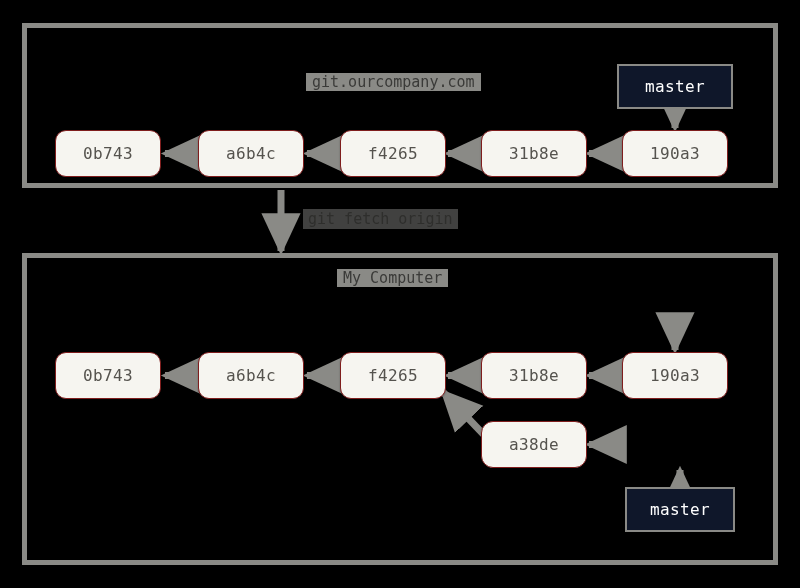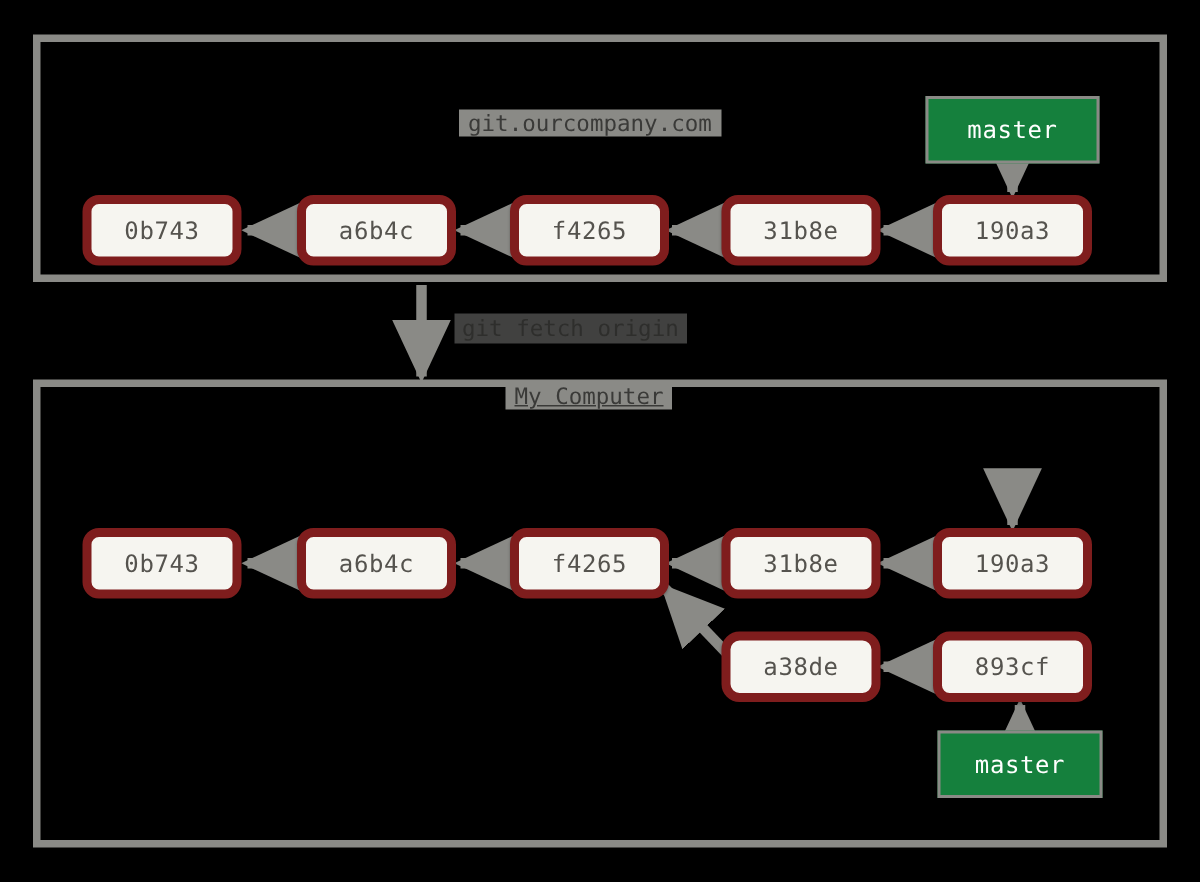--- a/index.html
+++ b/index.html
@@ -46,45 +46,45 @@
     font-family: "DejaVu Sans Mono", monospace;
     font-size: 15px;
     color: #3a3a38;
     background: #8a8a86;
     padding: 0 6px;
     white-space: nowrap;
     line-height: 18px;
     height: 18px;
   }
   #caption-server { left: 306px; top: 25px; margin-top: 48px; }
-  #caption-local  { left: 337px; top: 255px; text-decoration: underline; }
+  #caption-local  { left: 337px; top: 269px; }
 
   
   .commit {
     position: absolute;
     width: 106px;
     height: 47px;
     border-radius: 11px;
     background: #f6f5f0;
-    border: 6px solid #7f1d1d;
+    border: 1px solid #7f1d1d;
     box-shadow: 0 1px 2px rgba(0,0,0,0.28);
     display: flex;
     align-items: center;
     justify-content: center;
     font-family: "DejaVu Sans Mono", monospace;
     font-size: 16px;
     color: #55534e;
     letter-spacing: 0.4px;
     box-sizing: border-box;
   }
 
   
   .branch {
     position: absolute;
-    background: #15803d;
+    background: #0f172a;
     border: 2px solid #8a8a86;
     display: flex;
     align-items: center;
     justify-content: center;
     font-family: "DejaVu Sans Mono", monospace;
     font-size: 16px;
     color: #ffffff;
     letter-spacing: 0.4px;
     box-sizing: border-box;
     white-space: nowrap;
@@ -157,17 +157,16 @@
 
   <div class="frame" id="frame-local"></div>
   <div class="frame-caption" id="caption-local">My Computer</div>
 
   <div class="commit" style="left:55px;  top:352px;">0b743</div>
   <div class="commit" style="left:198px; top:352px;">a6b4c</div>
   <div class="commit" style="left:340px; top:352px;">f4265</div>
   <div class="commit" style="left:481px; top:352px;">31b8e</div>
   <div class="commit" style="left:622px; top:352px;">190a3</div>
   <div class="commit" style="left:481px; top:421px;border-radius:12px;">a38de</div>
-  <div class="commit" style="left:622px; top:421px;">893cf</div>
 
   <div class="branch" style="left:625px; top:487px; width:110px; height:45px;">master</div>
 
 </div>
 
 </body></html>

